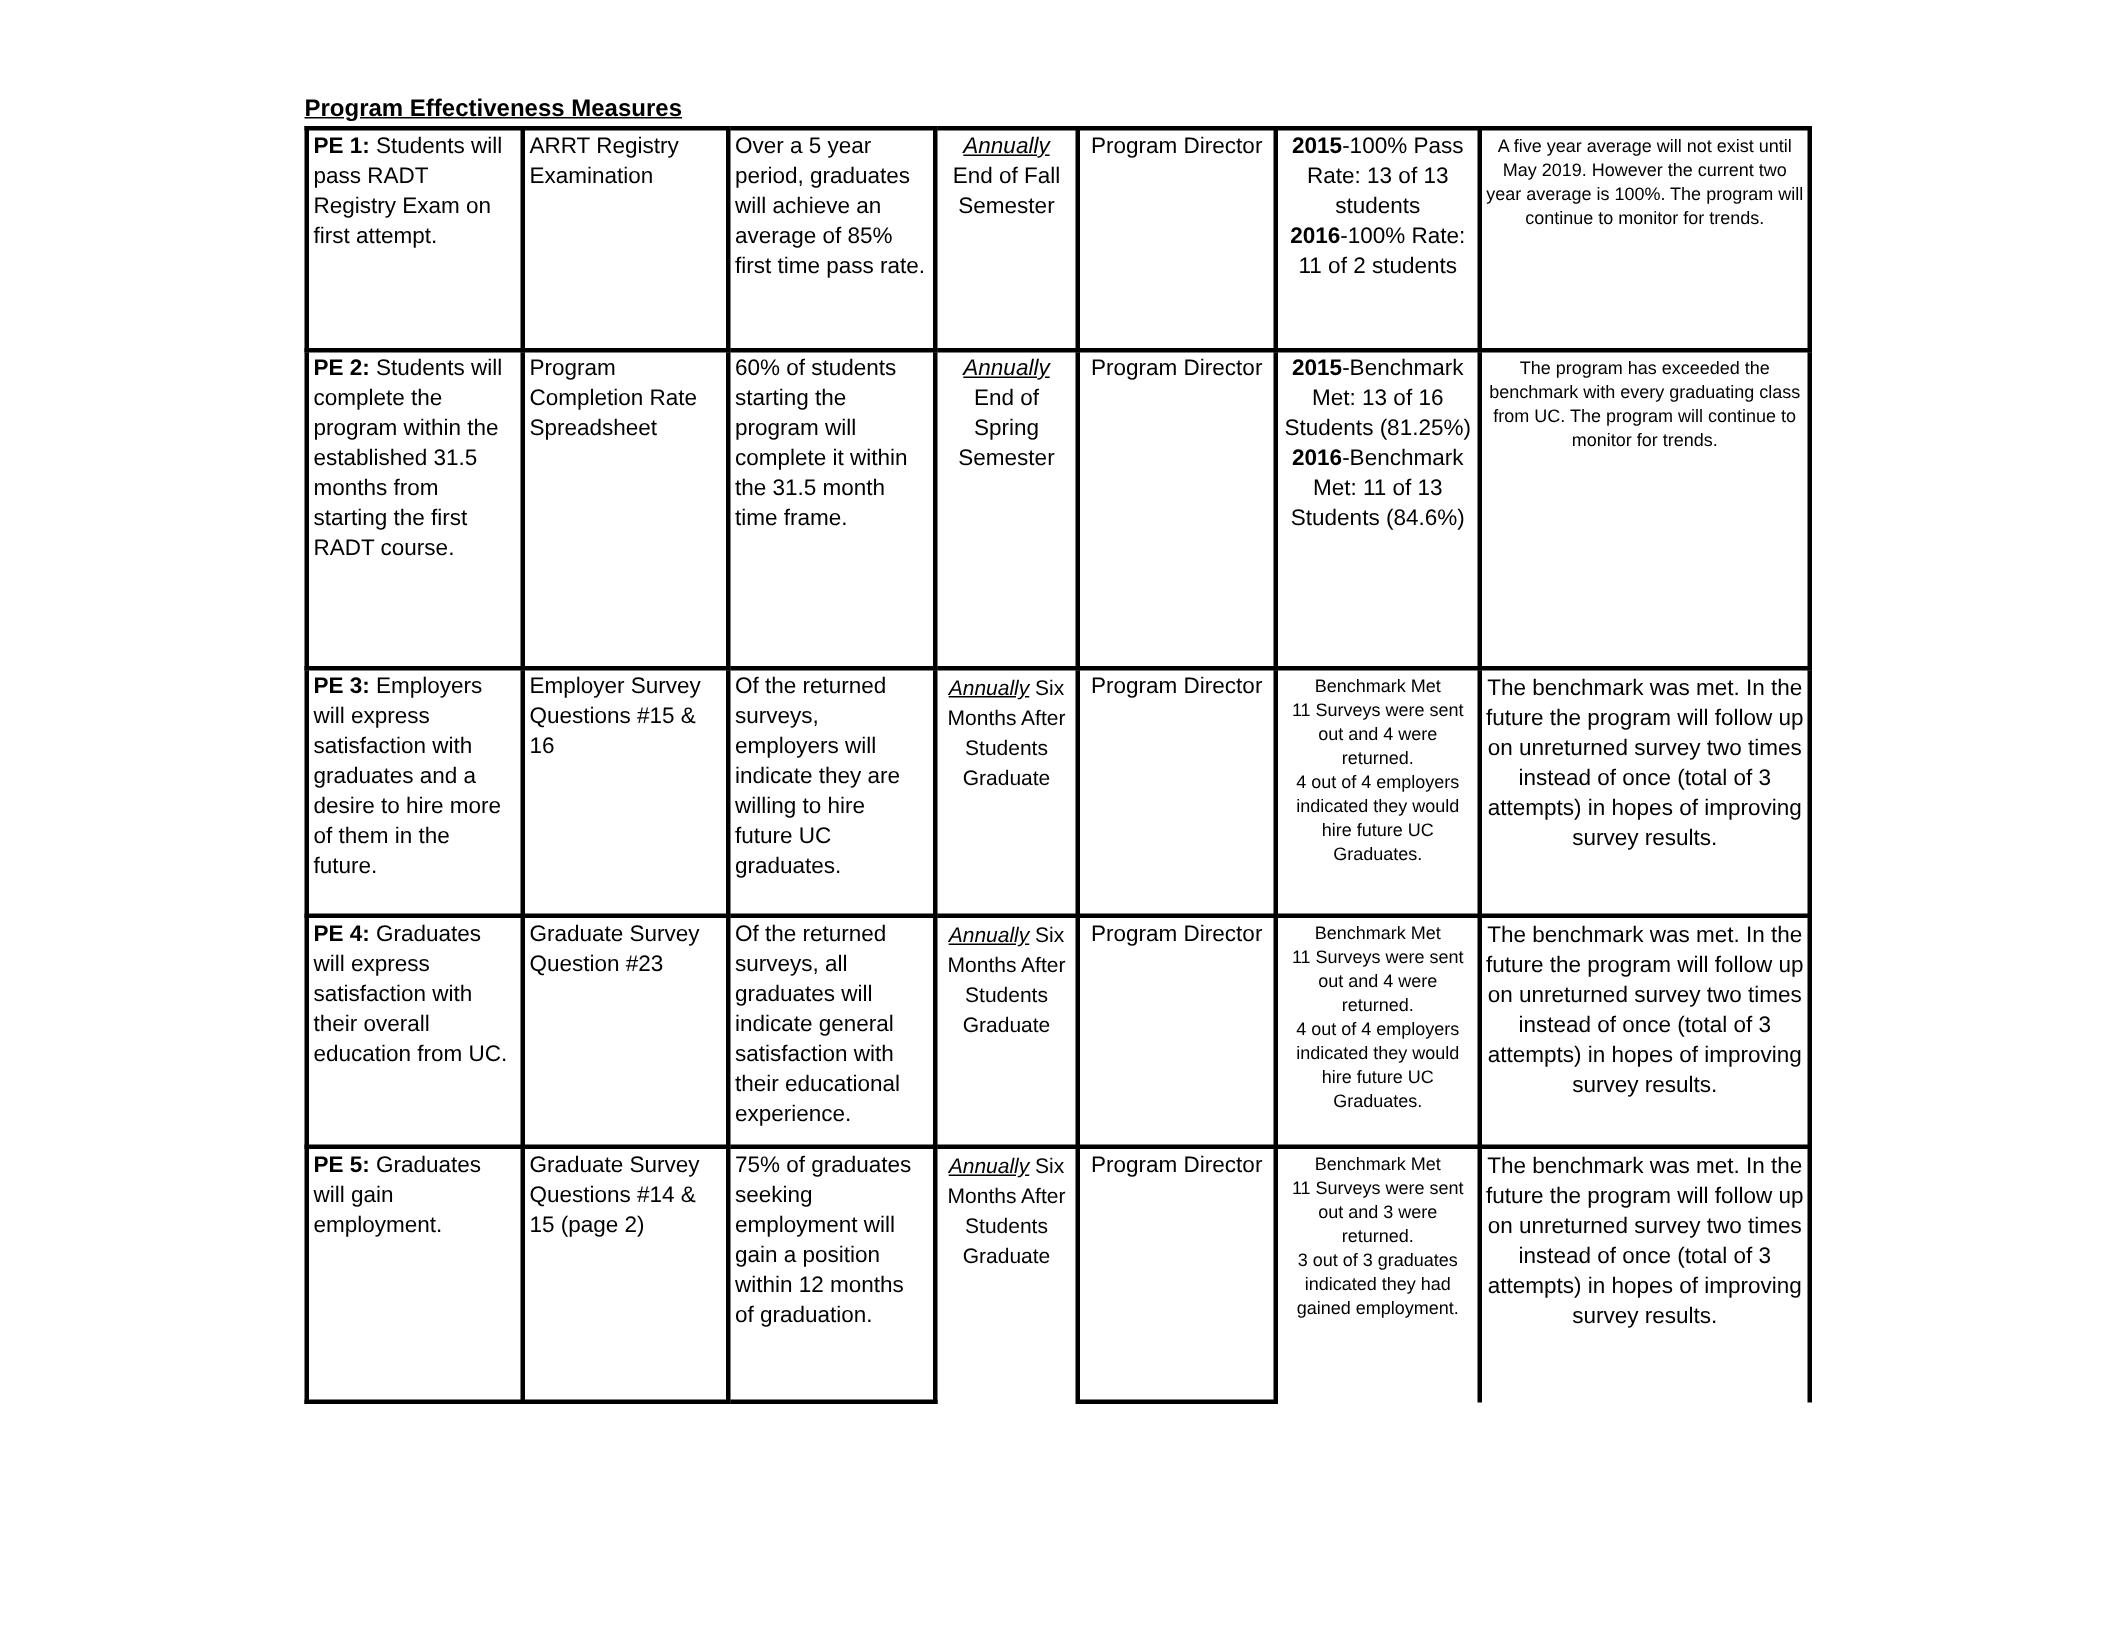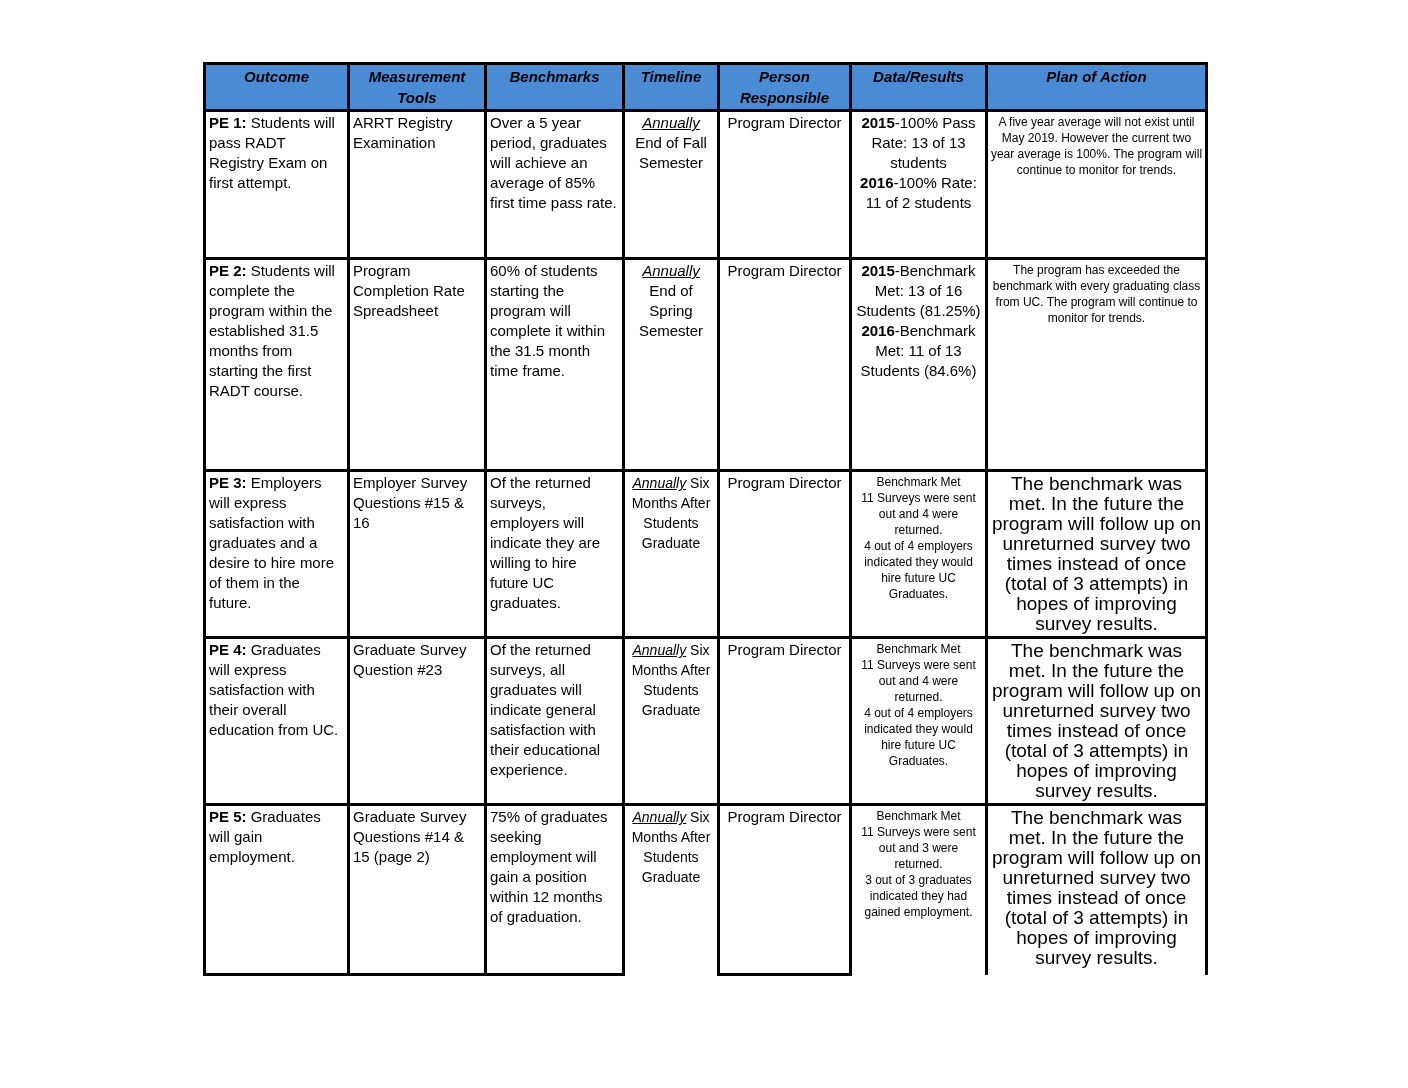--- a/index.html
+++ b/index.html
@@ -10,50 +10,42 @@
   .doc-subtitle{font-size:16px;font-weight:bold;line-height:21px;margin-bottom:3px;}
   table.pem{border-collapse:collapse;table-layout:fixed;width:1002px;}
   th,td{border:3px solid #000;vertical-align:top;padding:1px 3px;word-wrap:break-word;}
   th{background:#4a8bd4;font-size:15px;font-style:italic;font-weight:bold;
      text-align:center;line-height:21px;height:40px;}
   td{font-size:15px;line-height:20px;}
   td.ctr{text-align:center;}
   .ital{font-style:italic;text-decoration:underline;}
   .blk{display:block;}
   td.small, td.small2{font-size:12px;line-height:16px;padding:2px 2px;}
-  td.big2{font-size:19px;line-height:20px;padding:2px 2px;}
+  td.big2{font-size:15px;line-height:20px;padding:2px 2px;}
   .dl{margin:0;}
   tr.last td.nb{border-bottom:none;}
   b{font-weight:bold;}
 </style>
 </head>
 <body>
 
 <div class="doc">
+  <div class="doc-title">Program Effectiveness Measures</div>
 
   <table class="pem">
     <colgroup>
       <col style="width:144px">
         <col style="width:137px">
         <col style="width:138px">
       <col style="width:95px">
         <col style="width:132px">
         <col style="width:136px">
       <col style="width:220px">
     </colgroup>
     <tbody>
-        <tr>
-      <th>Outcome</th>
-      <th>Measurement Tools</th>
-      <th>Benchmarks</th>
-      <th>Timeline</th>
-      <th>Person Responsible</th>
-      <th>Data/Results</th>
-      <th>Plan of Action</th>
-    </tr>
 
     <tr style="height:148px">
       <td><b>PE 1:</b><span> Students will pass RADT Registry Exam on first attempt.</span></td>
       <td>ARRT Registry Examination</td>
       <td>Over a 5 year period, graduates will achieve an average of 85% first time pass rate.</td>
       <td class="ctr"><span class="ital blk">Annually</span><span>End of Fall Semester</span></td>
       <td class="ctr">Program Director</td>
       <td class="ctr">
         <div class="dl"><b>2015</b><span>-100% Pass Rate: 13 of 13 students</span></div>
         <div class="dl"><b>2016</b><span>-100% Rate: 11 of 2 students</span></div>

